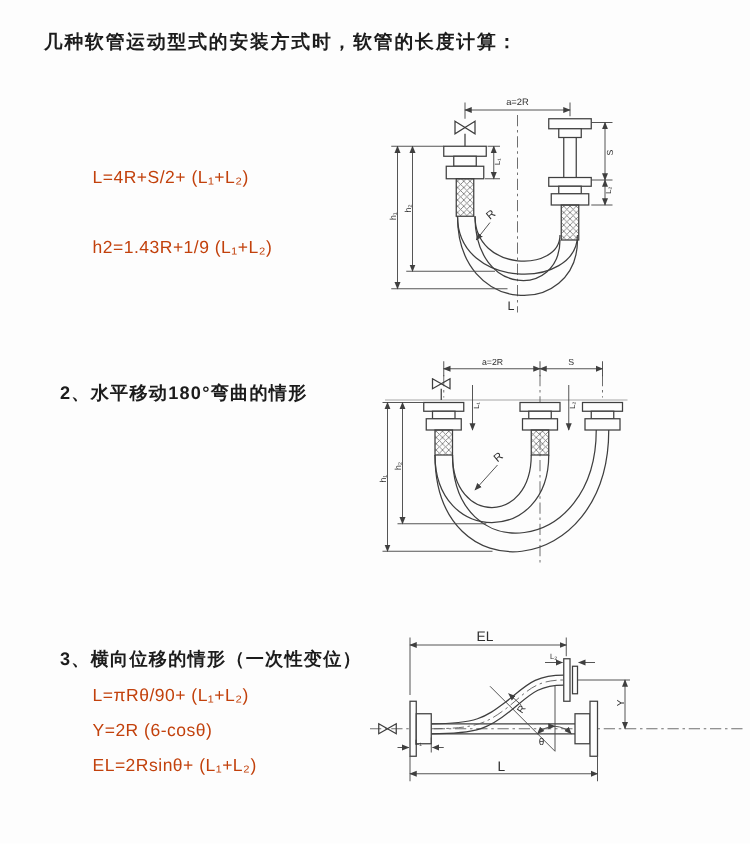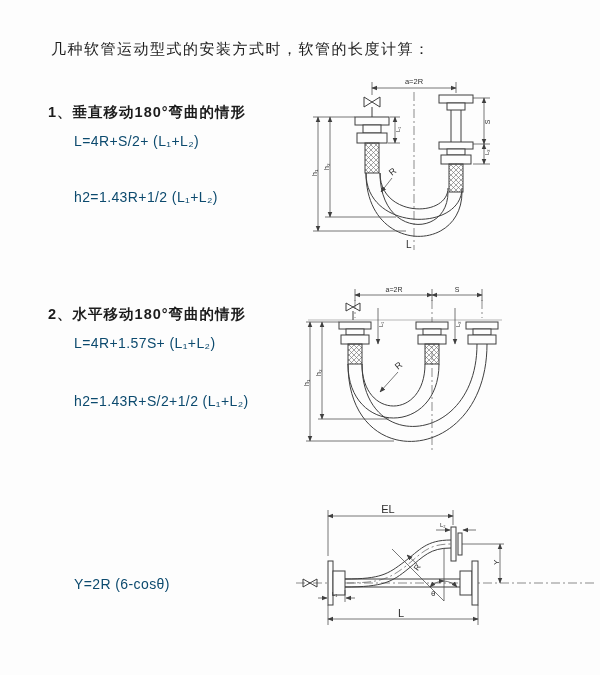--- a/index.html
+++ b/index.html
@@ -1,43 +1,43 @@
 <!DOCTYPE html>
 <html><head>
 <meta charset="utf-8">
 <style>
   html,body{margin:0;padding:0;background:#ffffff;}
   .page{position:relative;width:600px;height:675px;background:#fdfdfd;overflow:hidden;
         font-family:"Liberation Sans","DejaVu Sans",sans-serif;color:#1c1c1c;}
-  .title{position:absolute;left:35px;top:24px;font-size:15px;font-weight:normal;letter-spacing:1.5px;margin:16px;}
+  .title{position:absolute;left:35px;top:24px;font-size:15px;font-weight:bold;letter-spacing:1.5px;margin:0;}
   .sec-heading{position:absolute;left:48px;font-size:14.5px;font-weight:bold;letter-spacing:1px;}
-  .formula{position:absolute;left:74px;font-size:14px;font-weight:normal;letter-spacing:0.4px;color:#0c4a6e;}
+  .formula{position:absolute;left:74px;font-size:14px;font-weight:normal;letter-spacing:0.4px;color:#c2410c;}
   svg{position:absolute;}
   .svgtxt{font-family:"Liberation Sans","DejaVu Sans",sans-serif;fill:#2e2e2e;}
   .obj{stroke:#3f3f3f;stroke-width:1;fill:none;}
   .objf{stroke:#3f3f3f;stroke-width:1;fill:#fdfdfd;}
   .dim{stroke:#4a4a4a;stroke-width:0.75;fill:none;}
   .cl{stroke:#5a5a5a;stroke-width:0.7;fill:none;stroke-dasharray:9 3 2 3;}
 </style>
 </head>
 <body>
 
 <div class="page">
 
   <h1 class="title">几种软管运动型式的安装方式时，软管的长度计算：</h1>
 
-  <div class="sec-heading" style="top:103px">1、垂直移动180°弯曲的情形</div>
   <div class="formula" style="top:133px">L=4R+S/2+ (L₁+L₂)</div>
-  <div class="formula" style="top:189px">h2=1.43R+1/2 (L₁+L₂)</div>
+  <div class="formula" style="top:189px">h2=1.43R+1/9 (L₁+L₂)</div>
 
   <div class="sec-heading" style="top:305px">2、水平移动180°弯曲的情形</div>
-  <div class="formula" style="top:335px">L=4R+1.57S+ (L₁+L₂)</div>
-  <div class="formula" style="top:393px">h2=1.43R+S/2+1/2 (L₁+L₂)</div>
-
+
+  <div class="sec-heading" style="top:518px">3、横向位移的情形（一次性变位）</div>
+  <div class="formula" style="top:548px">L=πRθ/90+ (L₁+L₂)</div>
   <div class="formula" style="top:576px">Y=2R (6-cosθ)</div>
+  <div class="formula" style="top:604px">EL=2Rsinθ+ (L₁+L₂)</div>
 
   <svg width="300" height="186" style="left:296px;top:70px" viewBox="0 0 300 186">
     <defs>
       <pattern id="xh1" width="5" height="5" patternUnits="userSpaceOnUse">
         <path d="M0,5 L5,0 M0,0 L5,5" stroke="#6a6a6a" stroke-width="0.6"></path>
       </pattern>
       <marker id="ar1" viewBox="0 0 10 10" refX="9" refY="5" markerWidth="8" markerHeight="8" orient="auto-start-reverse">
         <path d="M0,1 L10,5 L0,9 z" fill="#3f3f3f"></path>
       </marker>
     </defs>

